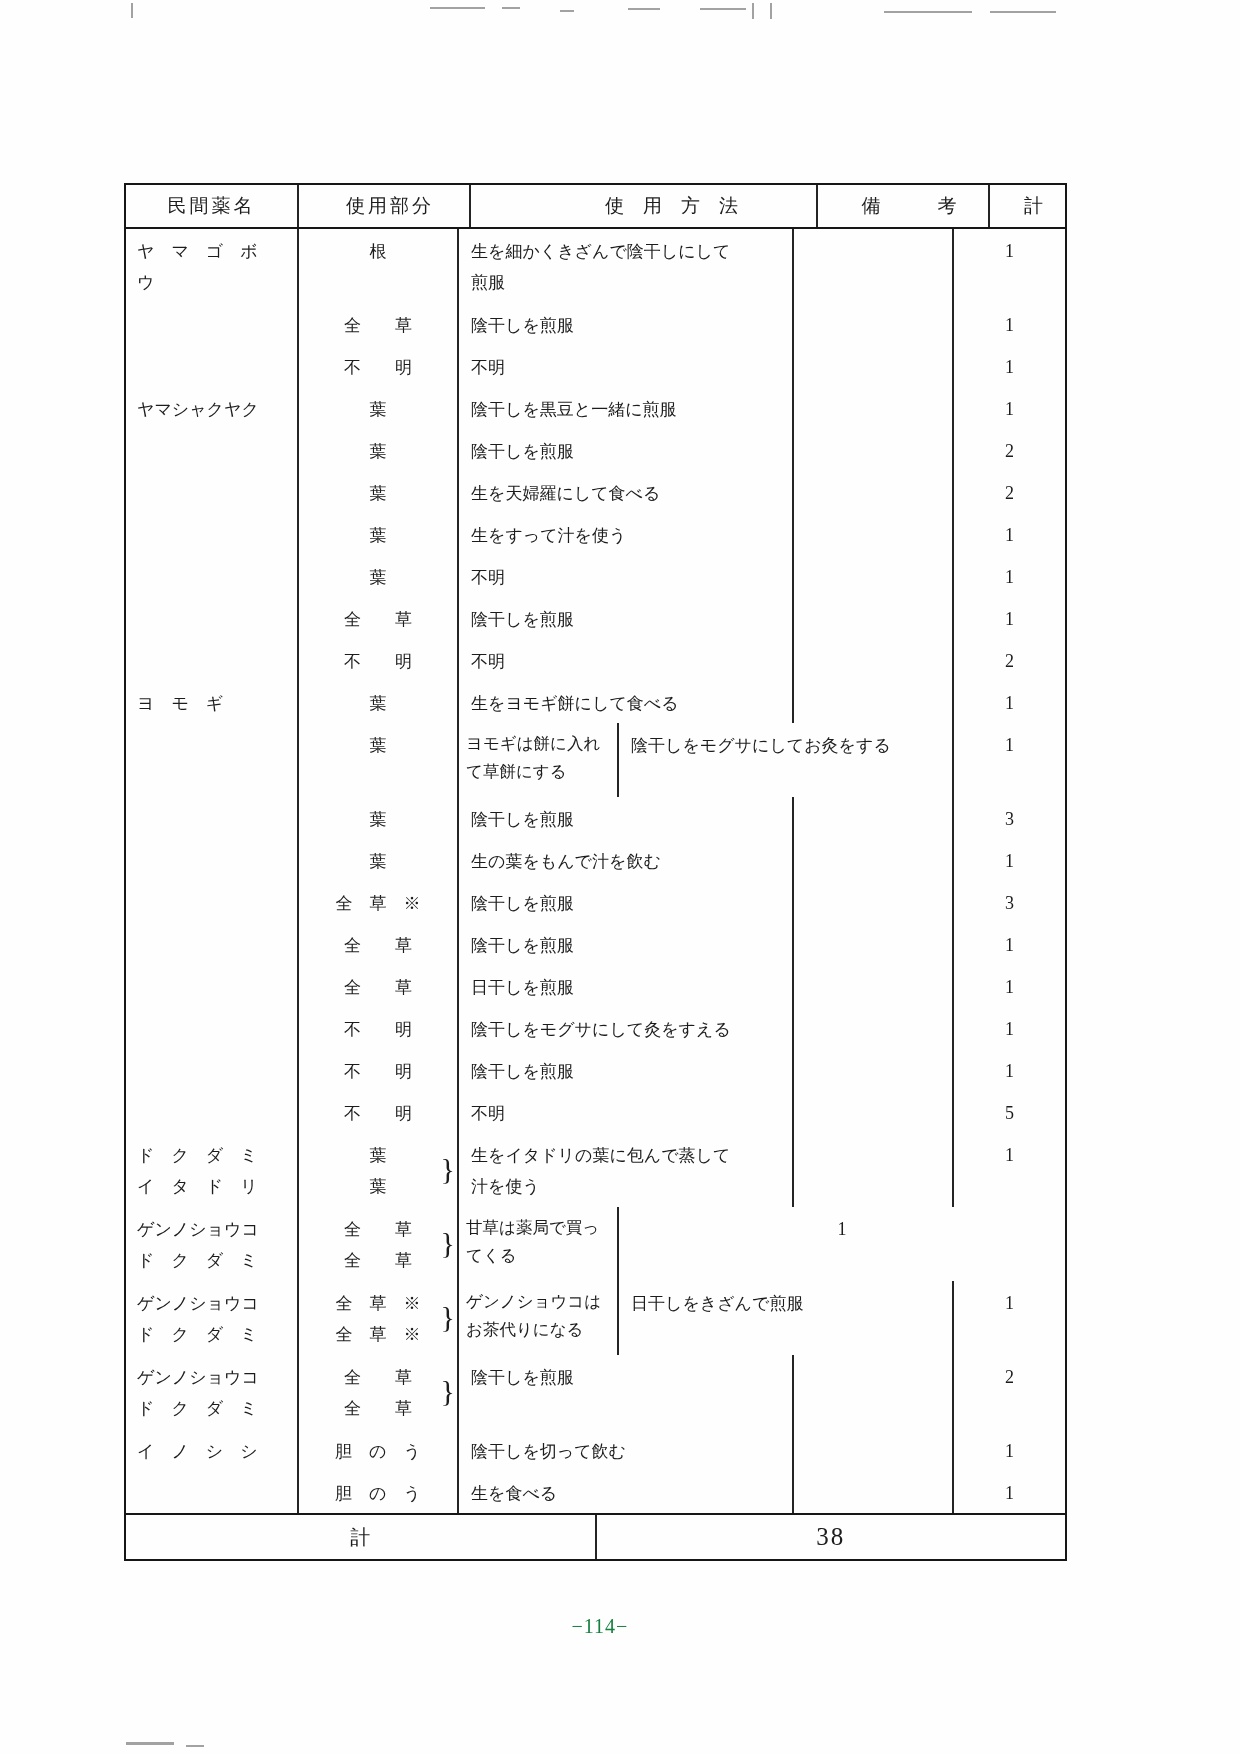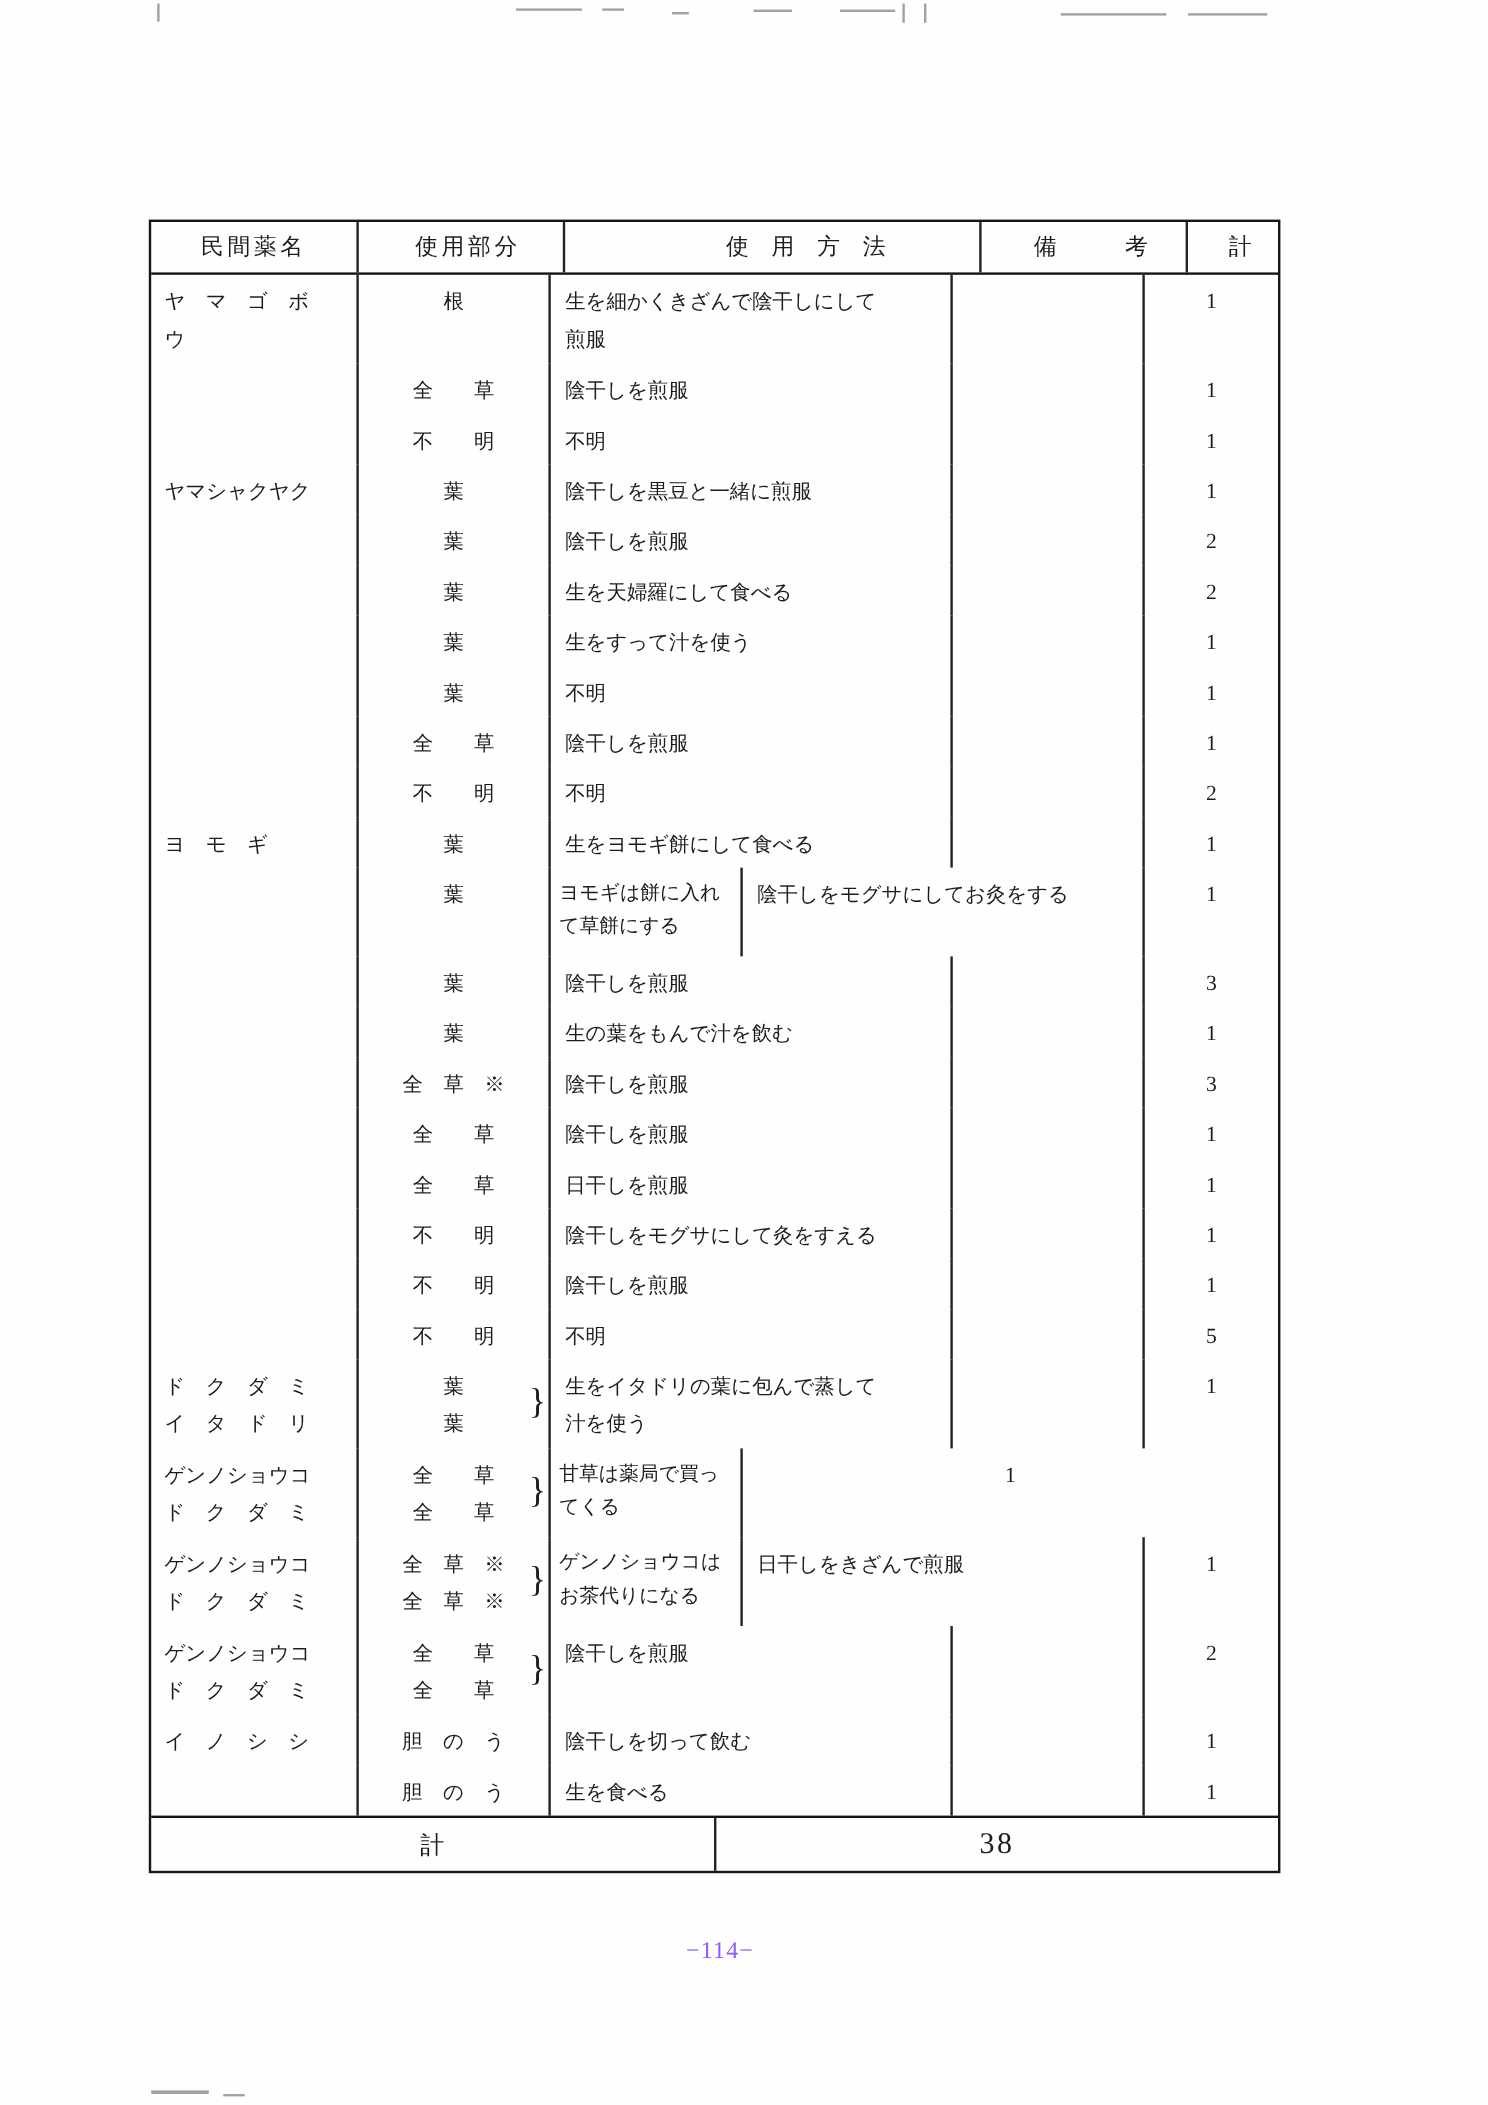--- a/index.html
+++ b/index.html
@@ -67,21 +67,21 @@
     width: 84px;
     display: flex; align-items: center; justify-content: center;
     font-size: 25px; letter-spacing: 2px;
   }
 
   .footer {
     position: absolute;
     top: 1615px; left: 0; width: 1200px;
     text-align: center;
     font-size: 20px; letter-spacing: 1px;
-    color: #8b5cf6;
+    color: #15803d;
   }
 
   
   .art { position: absolute; background: #565656; opacity: .55; }
 </style>
 </head>
 <body>
 
 <div class="page">
 

